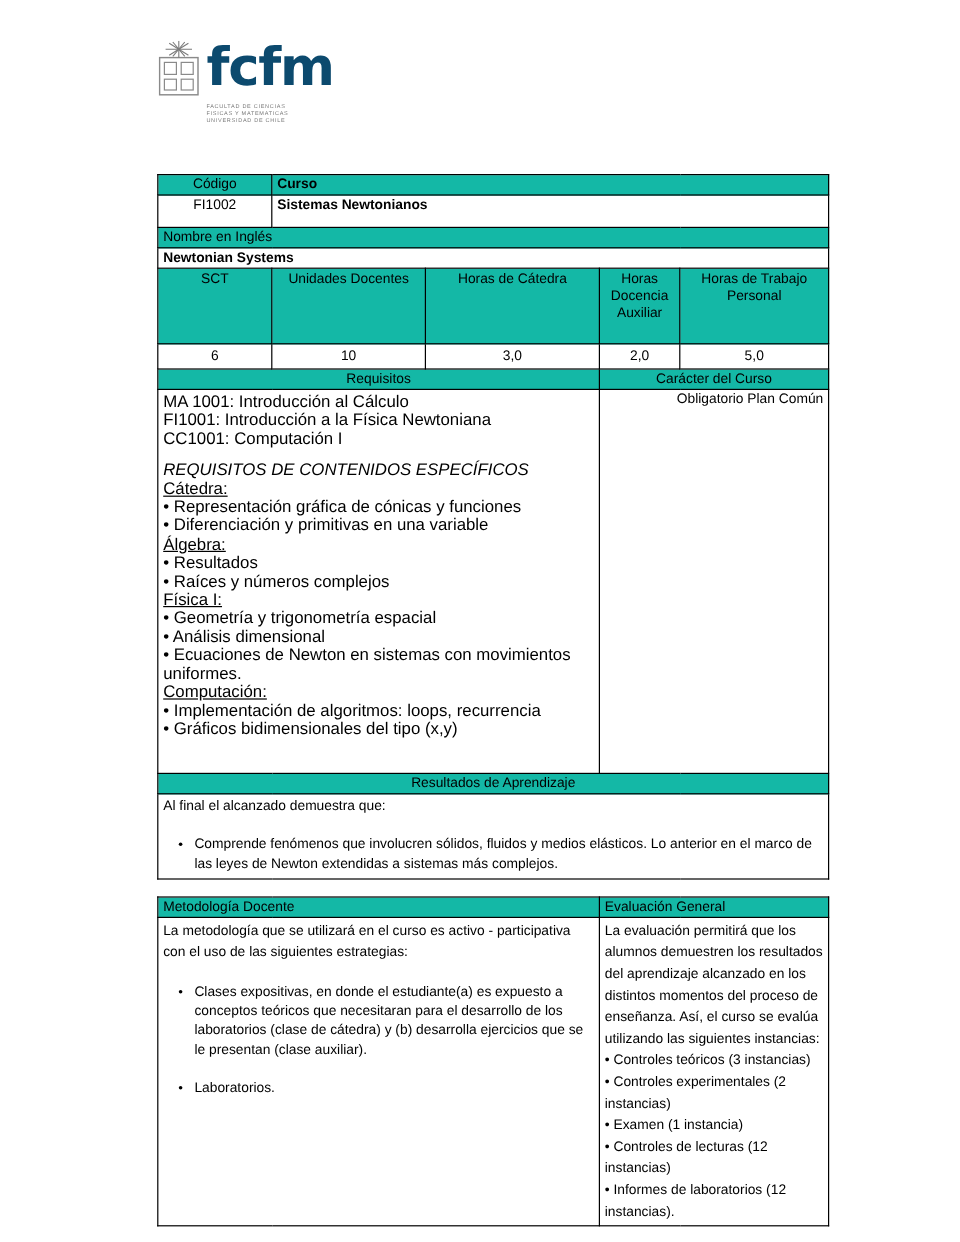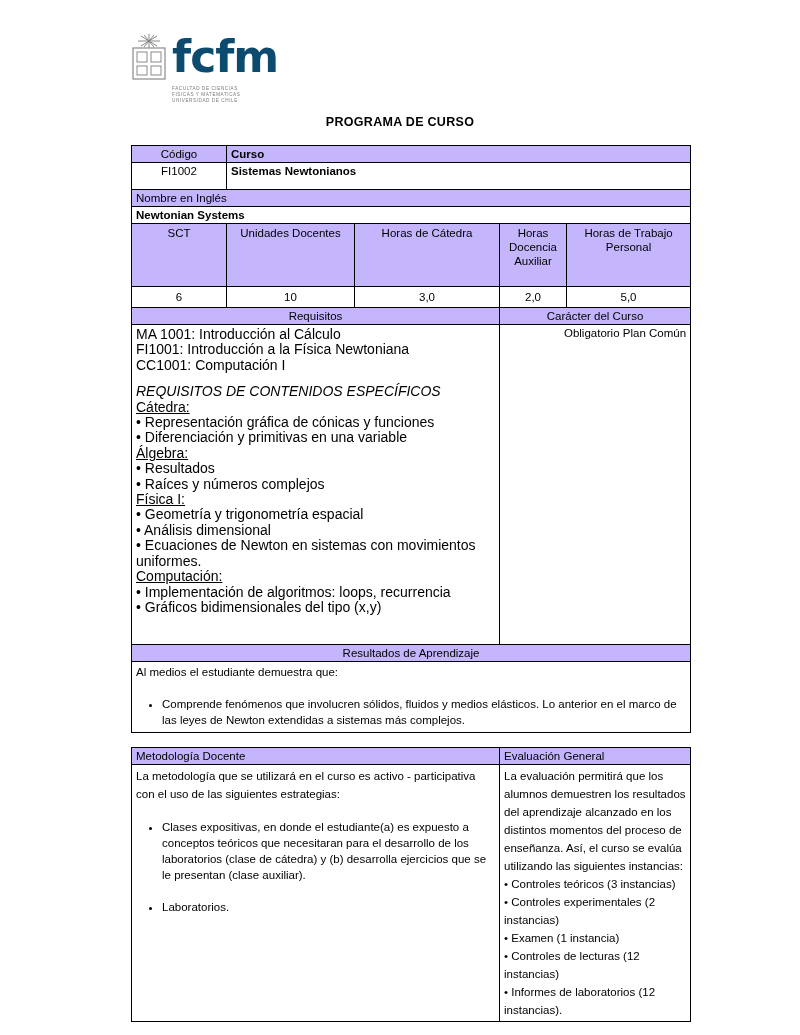--- a/index.html
+++ b/index.html
@@ -80,21 +80,21 @@
     border-collapse: collapse;
     table-layout: fixed;
     font-size: 11.5px;
   }
   .tbl td {
     border: 1px solid #000000;
     padding: 2px 4px;
     vertical-align: top;
   }
   .gray {
-    background: #c4b5fd;
+    background: #14b8a6;
   }
   .ctr { text-align: center; }
   .bold { font-weight: bold; }
   .pad6 { padding: 3px 6px; }
 
   .cell-label {
     font-size: 11.5px;
   }
   .hdr-center {
     text-align: center;
@@ -168,21 +168,20 @@
       </g>
     </svg>
     <div class="logo-word">fcfm</div>
     <div class="logo-sub">
       <div>FACULTAD DE CIENCIAS</div>
       <div>FISICAS Y MATEMATICAS</div>
       <div>UNIVERSIDAD DE CHILE</div>
     </div>
   </div>
 
-  <div class="doc-title">PROGRAMA DE CURSO</div>
 
   <table class="tbl">
     <colgroup>
       <col style="width:95px">
       <col style="width:128px">
       <col style="width:145px">
       <col style="width:67px">
       <col style="width:124px">
     </colgroup>
 
@@ -249,21 +248,21 @@
         <div>• Gráficos bidimensionales del tipo (x,y)</div>
       </td>
       <td class="caracter-body" colspan="2">Obligatorio Plan Común</td>
     </tr>
 
     <tr>
       <td class="gray ctr pad6" colspan="5">Resultados de Aprendizaje</td>
     </tr>
     <tr>
       <td class="res-body" colspan="5" style="height:54px">
-        <div>Al medios el estudiante demuestra  que:</div>
+        <div>Al final el alcanzado demuestra  que:</div>
         <ul class="bul">
           <li>Comprende fenómenos que involucren sólidos, fluidos y medios elásticos. Lo anterior en el marco de las leyes de Newton extendidas a sistemas más complejos.</li>
         </ul>
       </td>
     </tr>
 
     <tr>
       <td colspan="5" style="border:none;height:14px;padding:0"></td>
     </tr>
 

